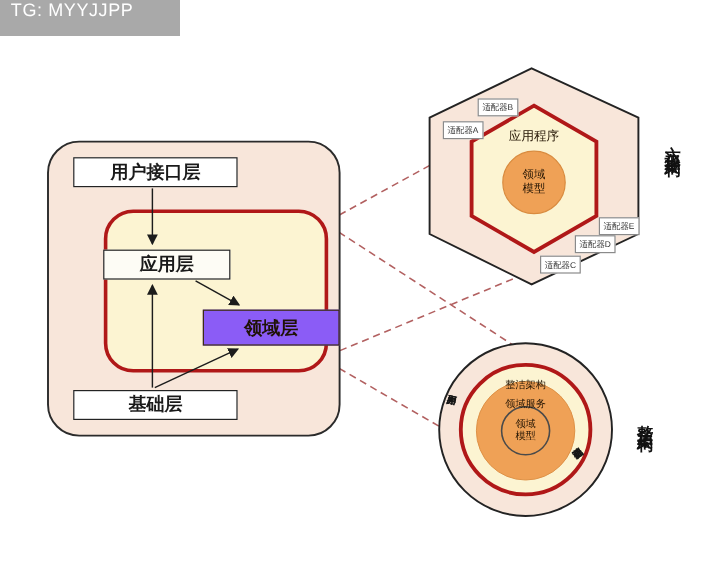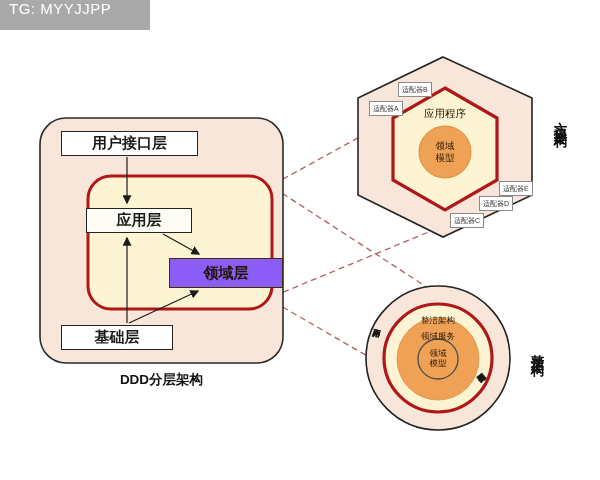--- a/index.html
+++ b/index.html
@@ -84,24 +84,23 @@
 
   <div class="box" style="left:61px;top:131px;width:137px;height:25px;background:#ffffff;">
     <span>用户接口层</span>
   </div>
   <div class="box" style="left:86px;top:208px;width:106px;height:25px;">
     <span>应用层</span>
   </div>
   <div class="box orange" style="left:153px;top:258px;width:114px;height:30px;">
     <span>领域层</span>
   </div>
-  <div class="box" style="left:61px;top:325px;width:112px;height:25px;background:#ffffff;text-align:center;">
+  <div class="box" style="left:61px;top:325px;width:137px;height:25px;background:#ffffff;text-align:center;">
     <span>基础层</span>
   </div>
-  <div class="caption" style="left:40px;top:371px;width:243px;">DDD分层架构</div>
 
   <div class="hexlabel" style="left:405px;top:107px;width:80px;font-size:10.5px;">应用程序</div>
   <div class="hexlabel" style="left:420px;top:140px;width:50px;font-size:9.5px;line-height:11.5px;">
     <div>领域</div>
     <div>模型</div>
   </div>
   <div class="adapter" style="left:398px;top:82px;">适配器B</div>
   <div class="adapter" style="left:369px;top:101px;">适配器A</div>
   <div class="adapter" style="left:499px;top:181px;">适配器E</div>
   <div class="adapter" style="left:479px;top:196px;">适配器D</div>

